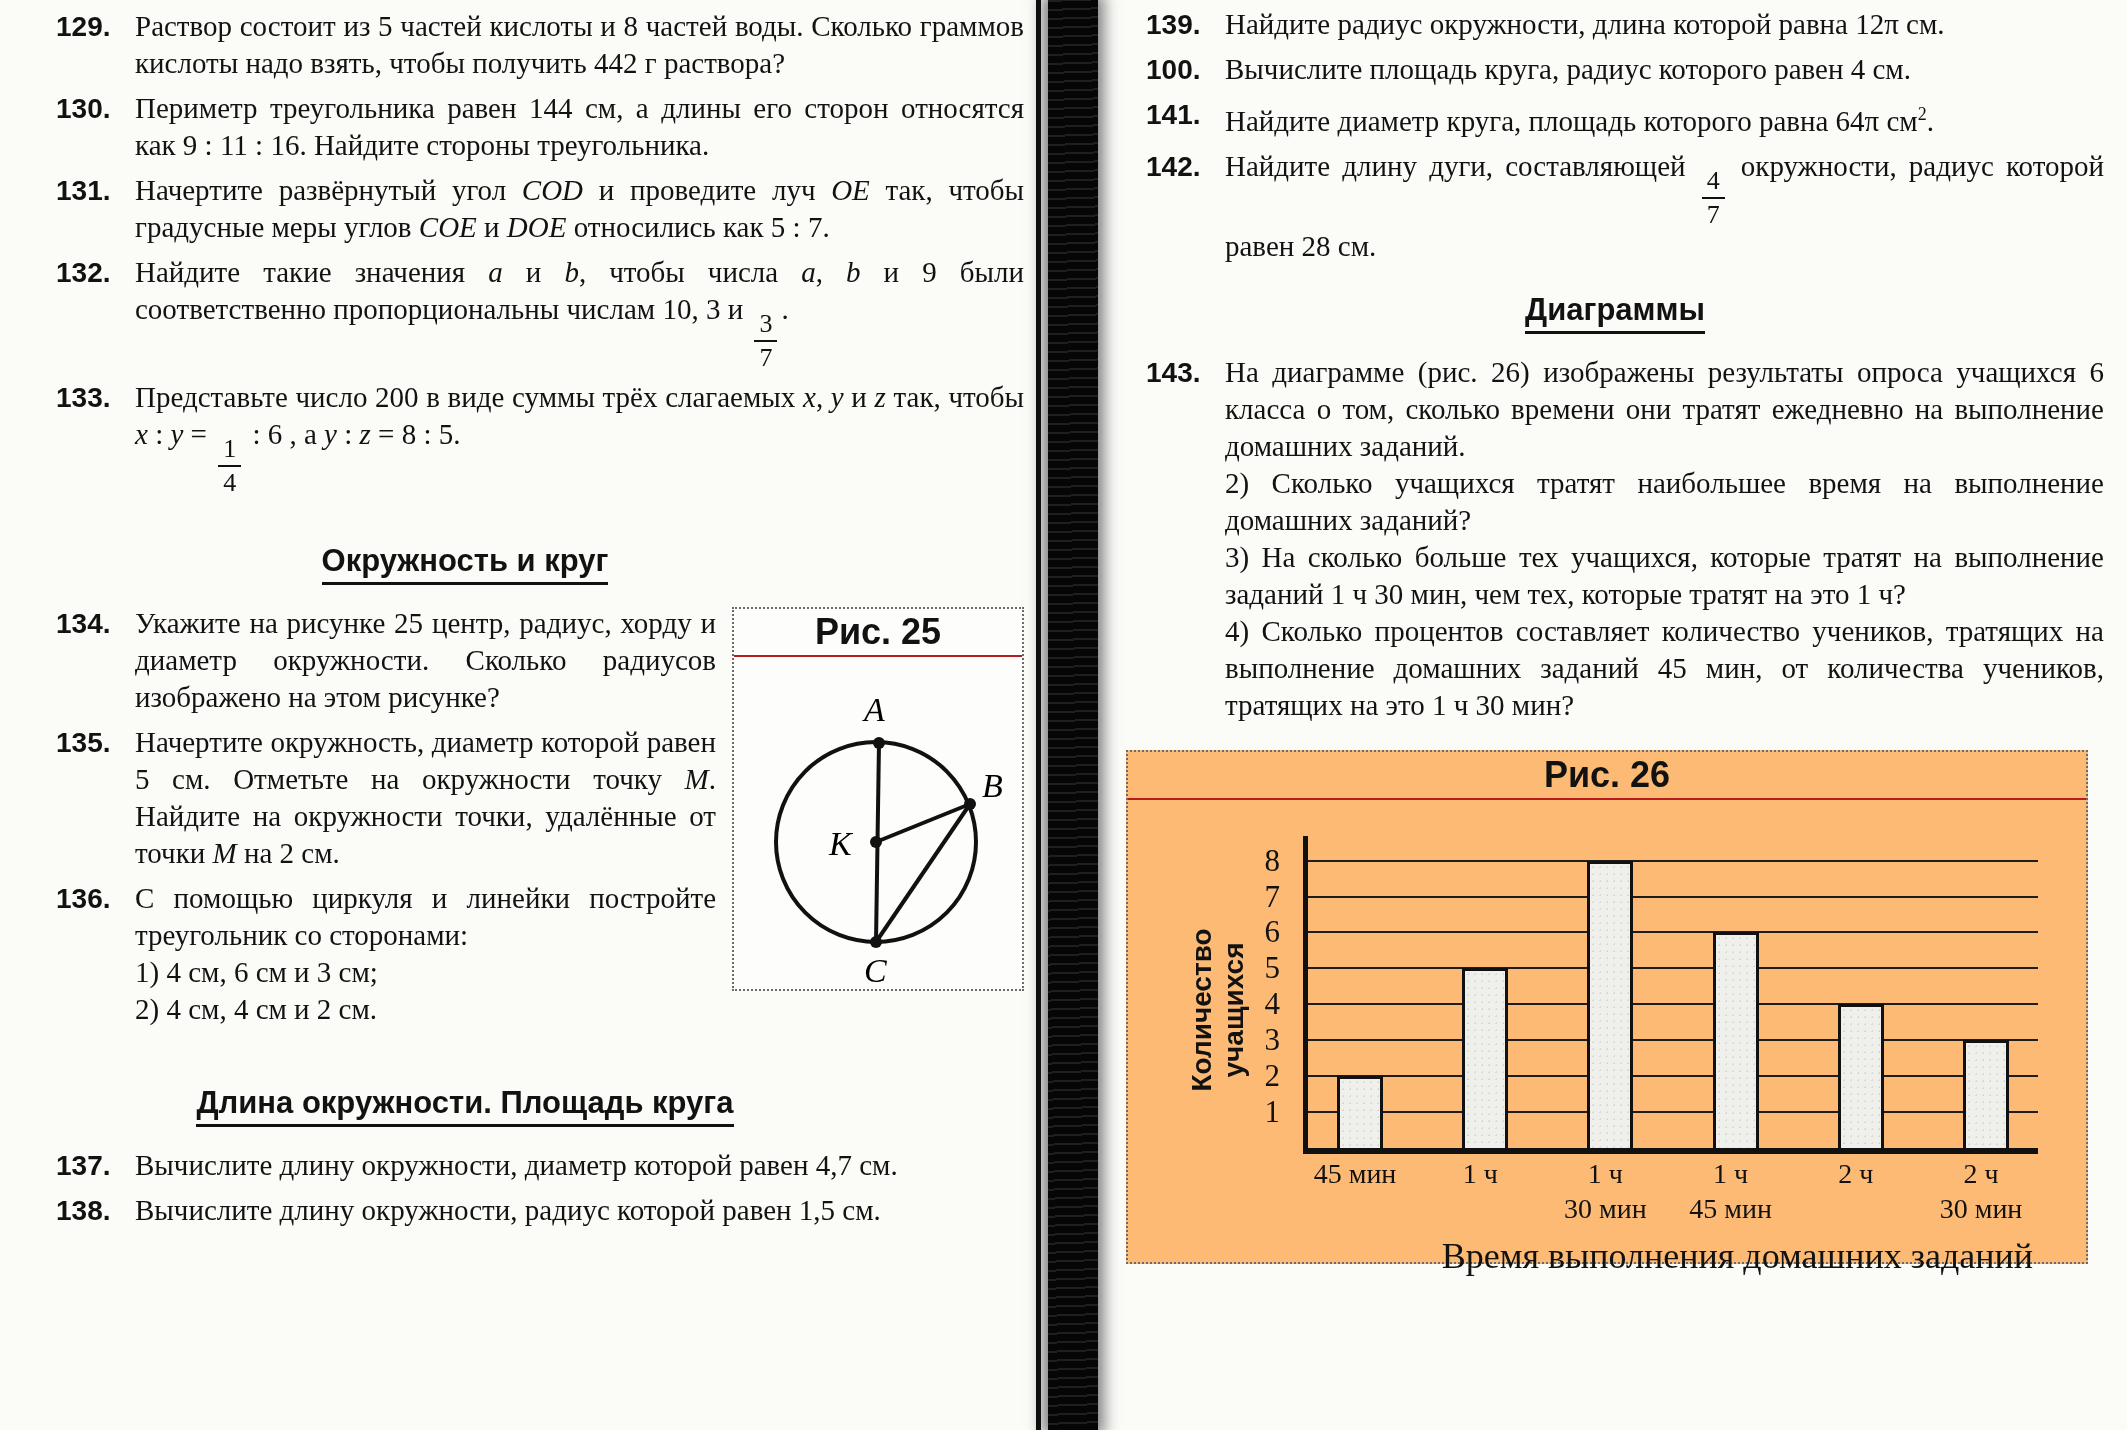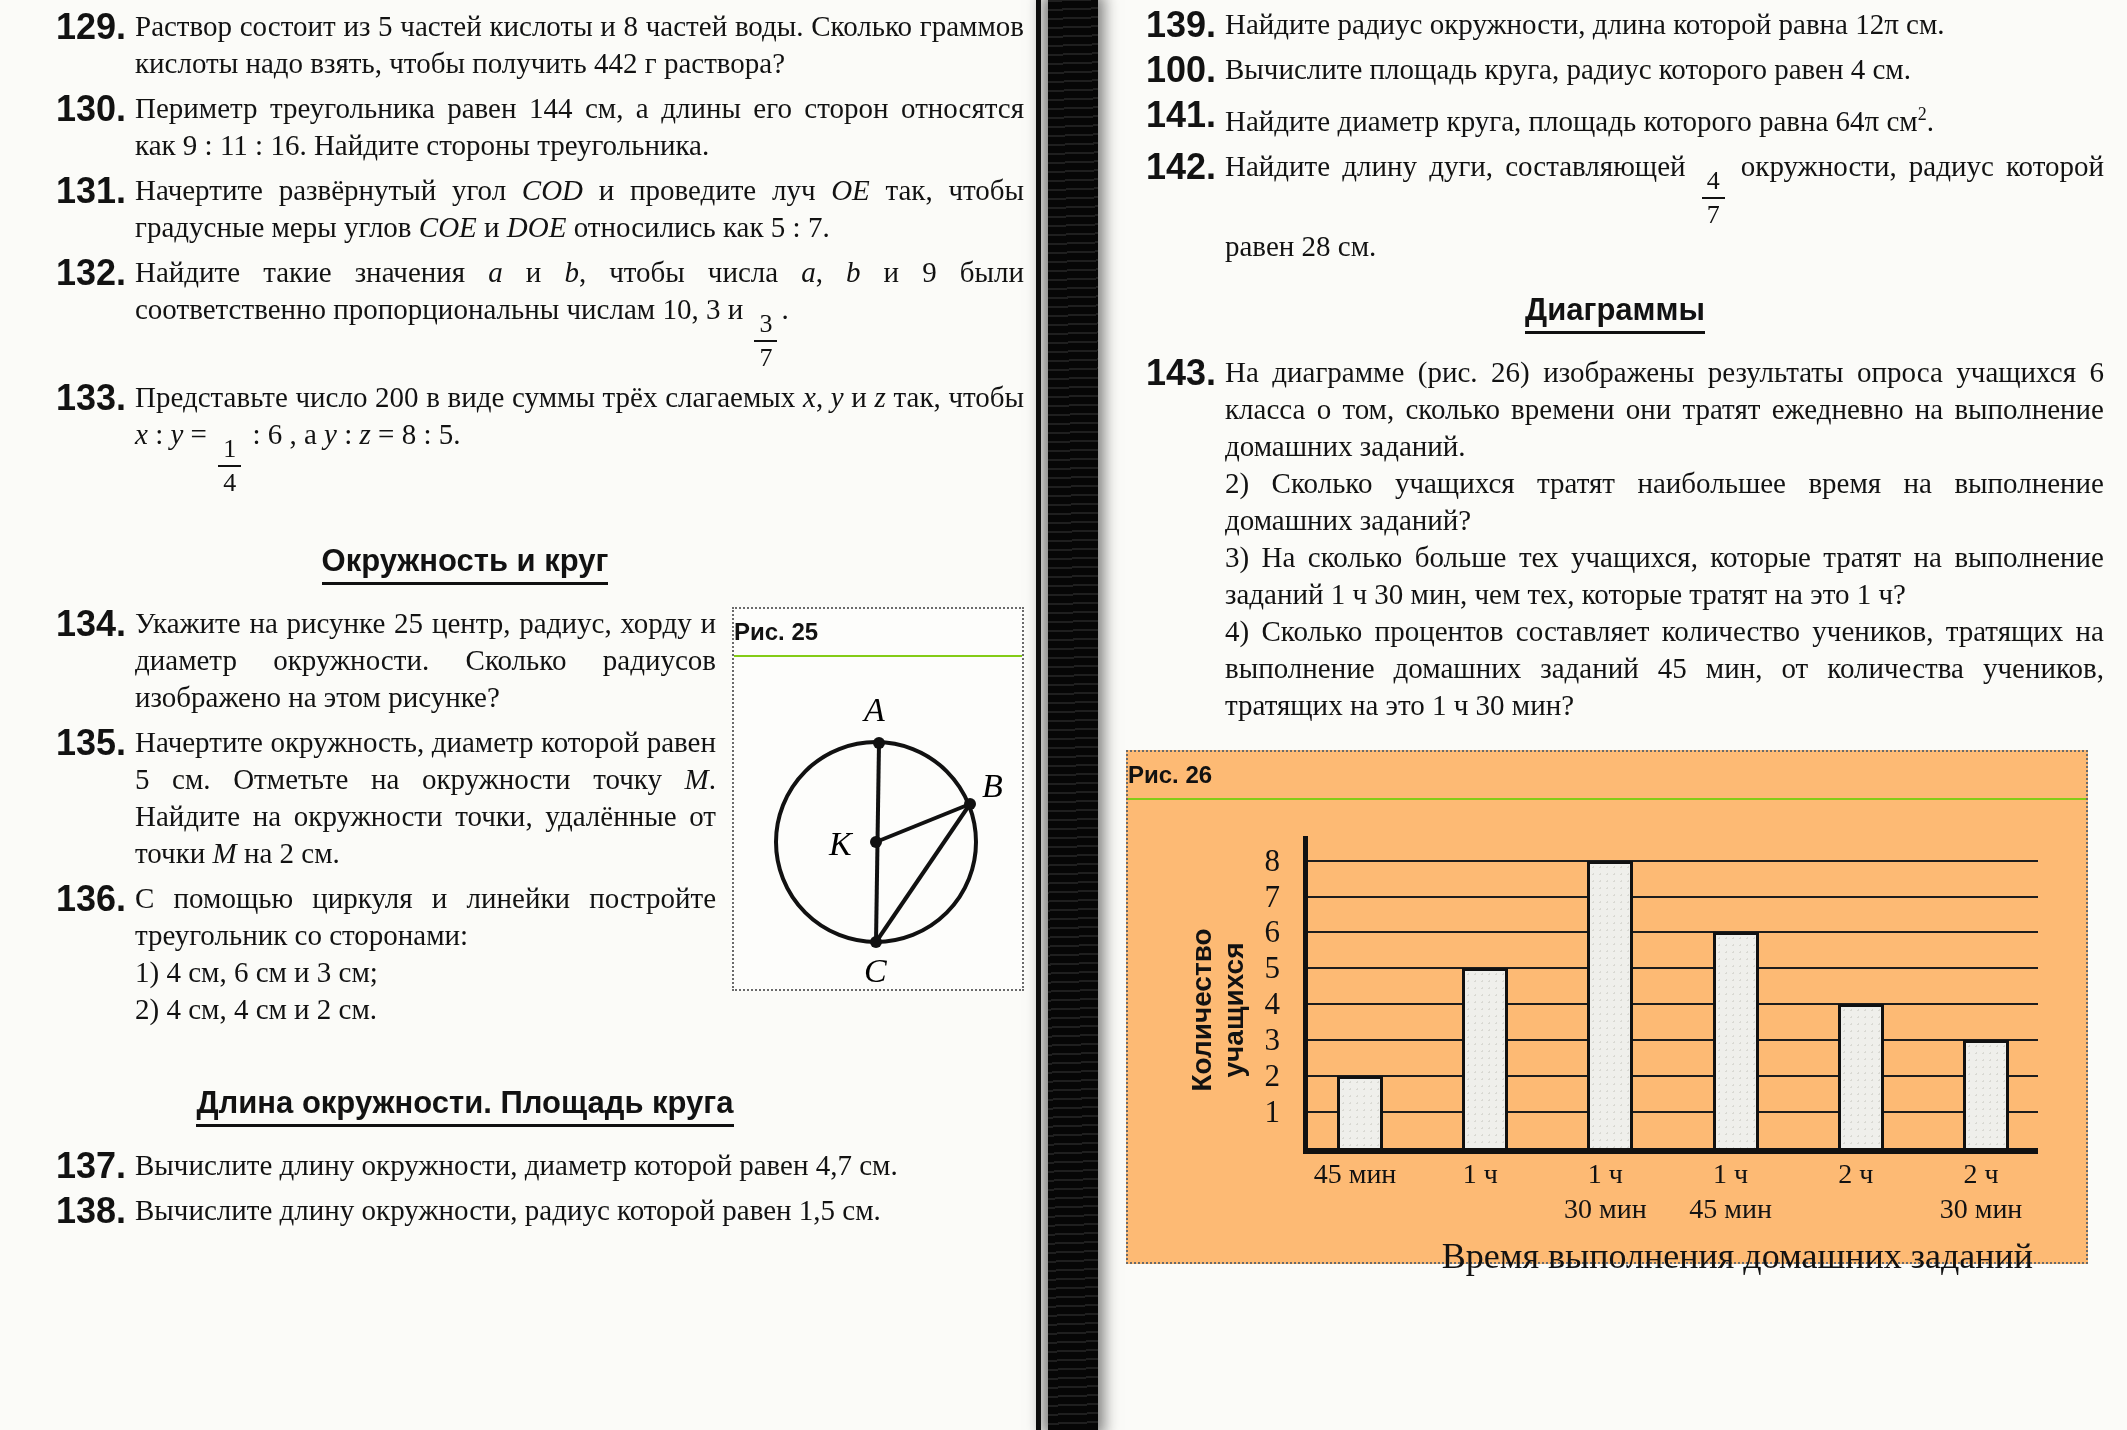--- a/index.html
+++ b/index.html
@@ -14,44 +14,44 @@
   .gutter-strip{left:1048px;width:50px;background:#060606;
     box-shadow:0 0 14px 6px rgba(25,25,25,.55);
     background-image:repeating-linear-gradient(178deg,rgba(255,255,255,.10) 0 2px,rgba(0,0,0,0) 2px 9px);}
 
   .col{position:absolute;font-size:29px;line-height:37px;}
   .col-left{left:36px;top:8px;width:988px;}
   .col-right{left:1126px;top:6px;width:978px;}
 
   .prob{display:flex;margin-bottom:8px;}
   .pnum{flex:0 0 99px;box-sizing:border-box;padding-left:20px;
-        font-family:"Liberation Sans",sans-serif;font-weight:bold;font-size:36px;}
+        font-family:"Liberation Sans",sans-serif;font-weight:bold;font-size:28px;}
   .pbody{flex:1;text-align:justify;}
   .pline{text-align:justify;}
 
   .mvar{font-style:italic;}
   sup{font-size:0.62em;}
 
   .frac{display:inline-flex;flex-direction:column;align-items:center;
         vertical-align:-0.5em;line-height:1;font-size:26px;margin:0 4px;}
   .fnum{padding:0 5px 3px;}
   .fden{border-top:2.5px solid #111;padding:3px 5px 0;}
 
   .sec-wrap{text-align:center;margin:46px 130px 20px 0;}
   .sec-wrap.no-shift{margin-right:0;margin-top:26px;margin-bottom:20px;}
   .sec-title{display:inline-block;font-family:"Liberation Sans",sans-serif;
         font-weight:bold;font-size:31px;border-bottom:3px solid #111;
         padding-bottom:3px;}
 
   
   .fig25{float:right;width:292px;margin:2px 0 10px 16px;border:2px dotted #6a6a6a;
          background:#fdfdfb;box-sizing:border-box;}
-  .figtitle{height:46px;line-height:46px;
-         font-family:"Liberation Sans",sans-serif;font-weight:bold;font-size:24px;
-         border-bottom:2px solid #84cc16;}
+  .figtitle{height:46px;line-height:46px;text-align:center;
+         font-family:"Liberation Sans",sans-serif;font-weight:bold;font-size:36px;
+         border-bottom:2px solid #b91c1c;}
   .fig25 svg{display:block;}
 
   
   .fig26{position:relative;clear:both;width:962px;height:514px;margin-top:26px;
          border:2px dotted #6a6a6a;background:#fdba74;box-sizing:border-box;}
   .chart{position:relative;height:462px;}
   .plot{position:absolute;left:175px;top:36px;width:730px;height:312px;
         border-left:5px solid #111;border-bottom:6px solid #111;}
   .grid{position:absolute;left:0;width:100%;height:2px;background:#1d1d1d;}
   .bar{position:absolute;bottom:0;width:46px;box-sizing:border-box;

